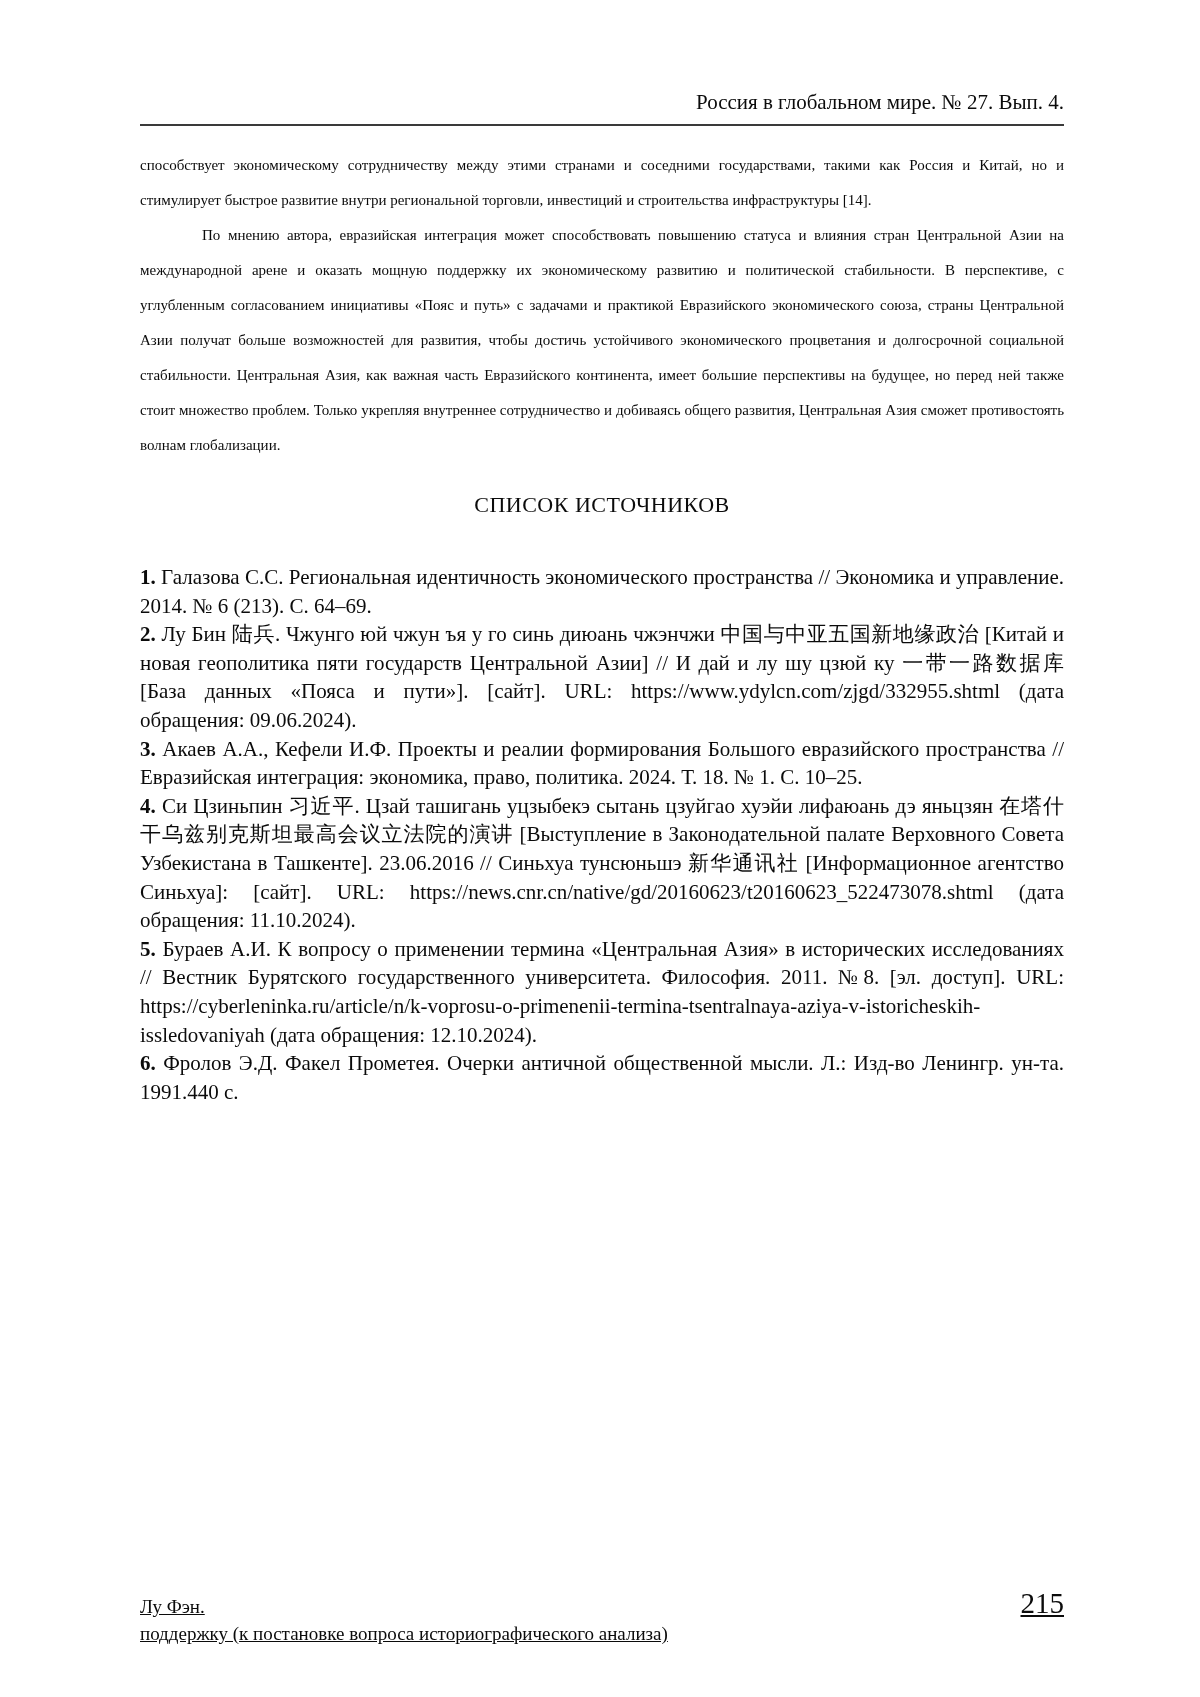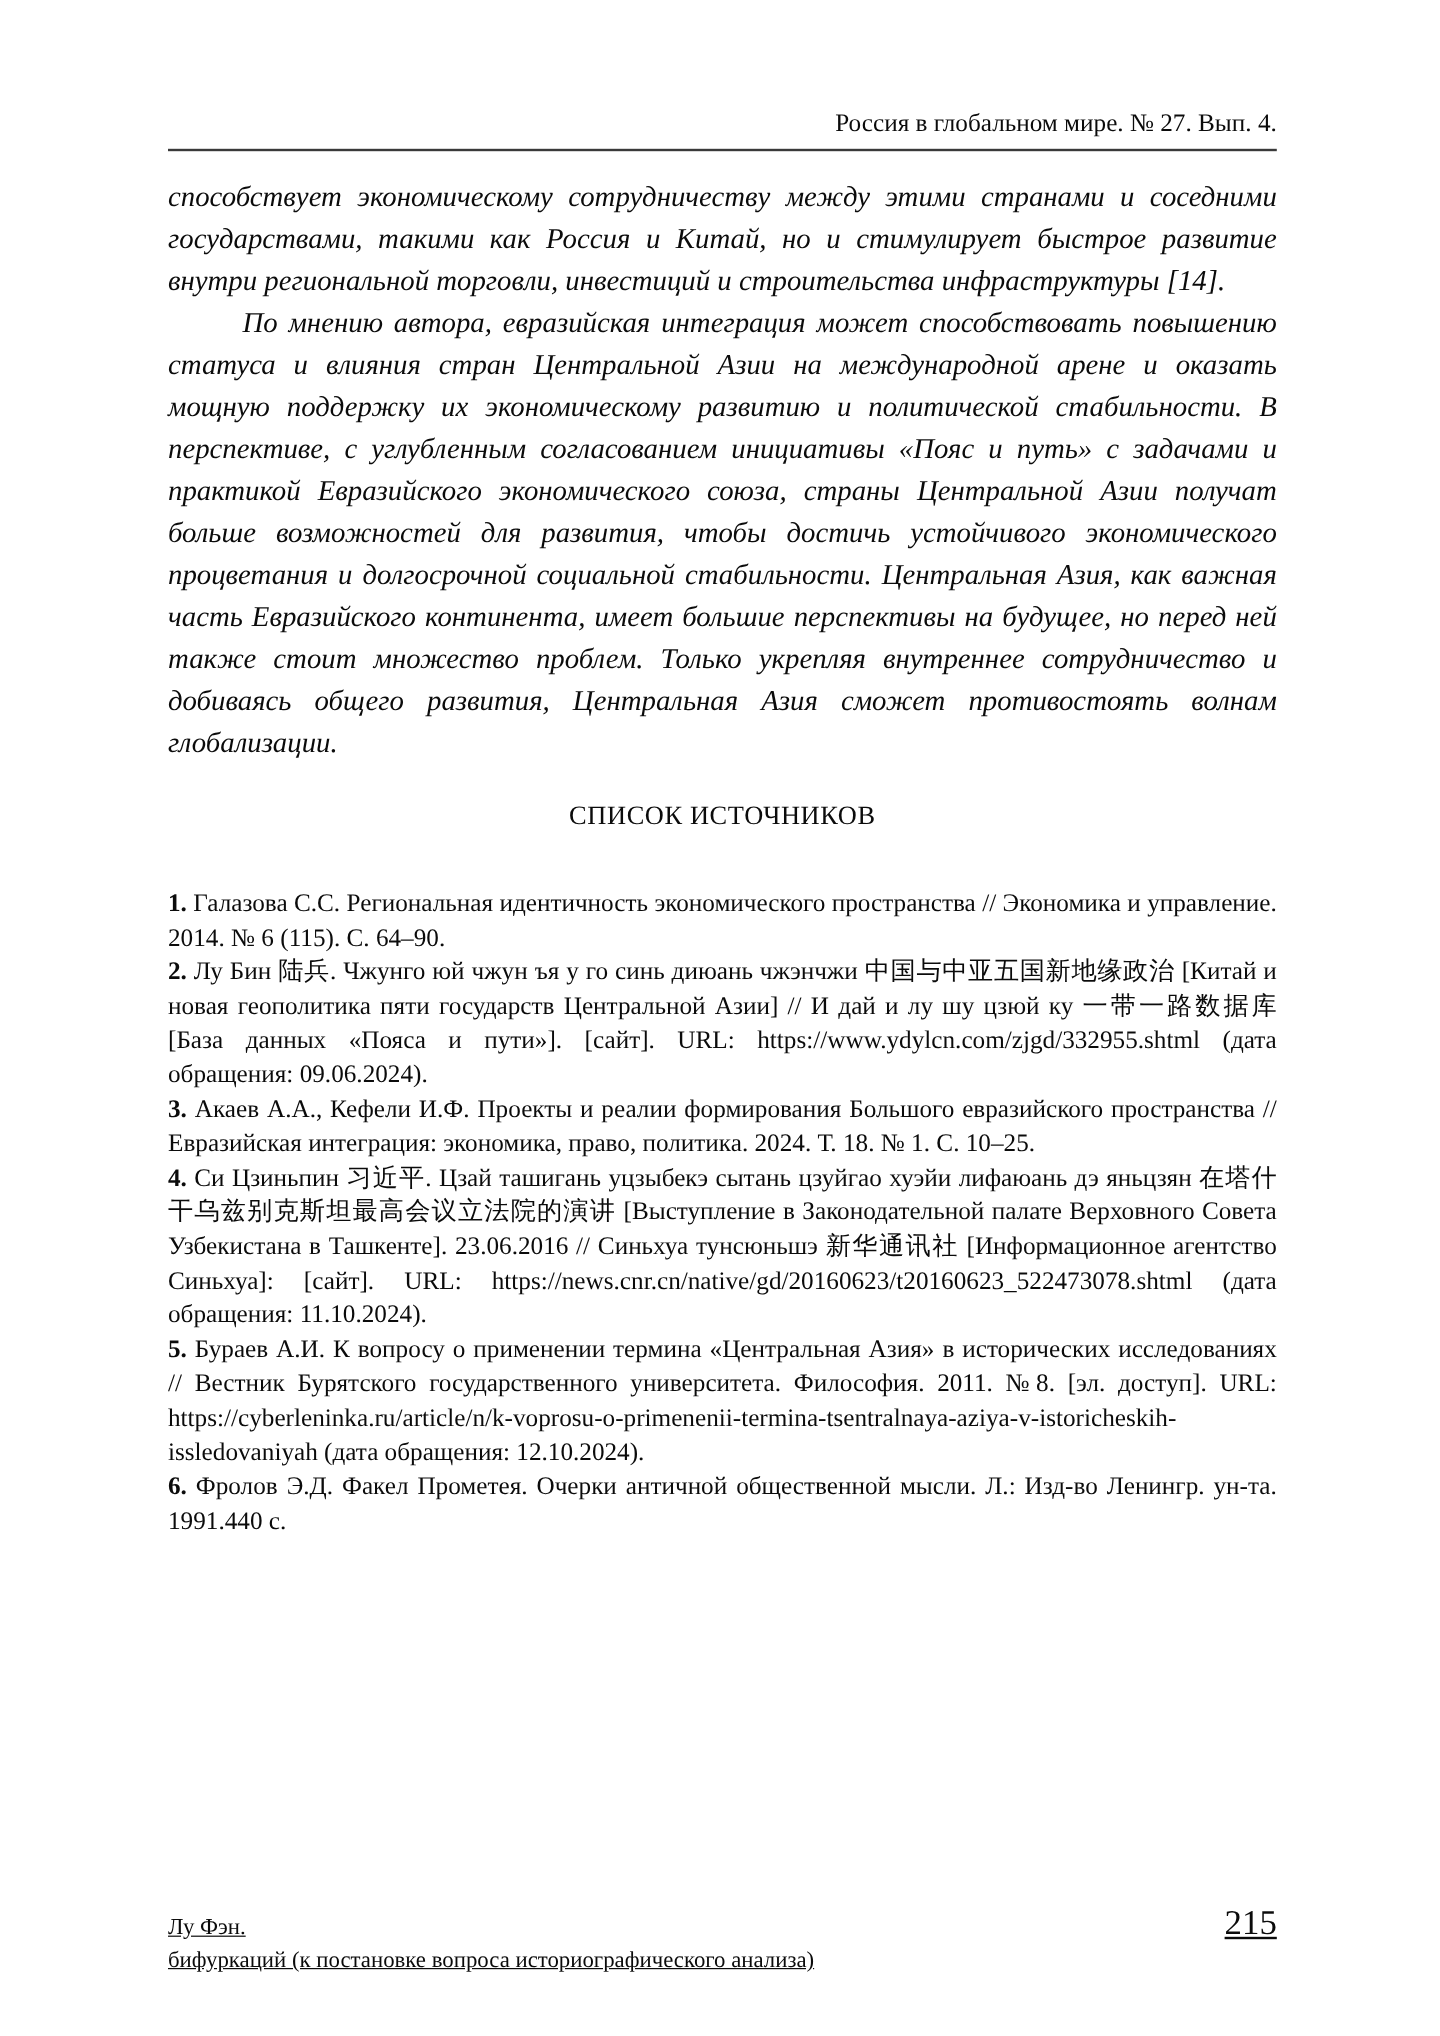--- a/index.html
+++ b/index.html
@@ -33,25 +33,24 @@
     border: none;
     border-top: 2px solid #3a3a3a;
     margin: 8px 0 0 0;
   }
   
   .paragraphs {
     margin-top: 22px;
   }
   .para {
     margin: 0;
-    font-size: 24px;
+    font-size: 15px;
     line-height: 35px;
     text-align: justify;
     text-indent: 0;
-    font-style: italic;
   }
   .para + .para {
     text-indent: 62px;
   }
   
   .sources-heading {
     margin: 28px 0 0 0;
     text-align: center;
     font-size: 22px;
     line-height: 28px;
@@ -107,21 +106,21 @@
 
           <p class="para">способствует экономическому сотрудничеству между этими странами и соседними государствами, такими как Россия и Китай, но и стимулирует быстрое развитие внутри региональной торговли, инвестиций и строительства инфраструктуры [14].</p>
 
           <p class="para">По мнению автора, евразийская интеграция может способствовать повышению статуса и влияния стран Центральной Азии на международной арене и оказать мощную поддержку их экономическому развитию и политической стабильности. В перспективе, с углубленным согласованием инициативы «Пояс и путь» с задачами и практикой Евразийского экономического союза, страны Центральной Азии получат больше возможностей для развития, чтобы достичь устойчивого экономического процветания и долгосрочной социальной стабильности. Центральная Азия, как важная часть Евразийского континента, имеет большие перспективы на будущее, но перед ней также стоит множество проблем. Только укрепляя внутреннее сотрудничество и добиваясь общего развития, Центральная Азия сможет противостоять волнам глобализации.</p>
         </div>
 
       <h2 class="sources-heading">СПИСОК ИСТОЧНИКОВ</h2>
 
       <div class="refs">
 
-          <p class="ref"><b class="ref-num">1.</b> <span>Галазова С.С. Региональная идентичность экономического пространства // Экономика и управление. 2014. № 6 (115). С. 64–90.</span></p>
+          <p class="ref"><b class="ref-num">1.</b> <span>Галазова С.С. Региональная идентичность экономического пространства // Экономика и управление. 2014. № 6 (213). С. 64–69.</span></p>
 
           <p class="ref"><b class="ref-num">2.</b> <span>Лу Бин 陆兵. Чжунго юй чжун ъя у го синь диюань чжэнчжи 中国与中亚五国新地缘政治 [Китай и новая геополитика пяти государств Центральной Азии] // И дай и лу шу цзюй ку 一带一路数据库 [База данных «Пояса и пути»]. [сайт]. URL: https://www.ydylcn.com/zjgd/332955.shtml (дата обращения: 09.06.2024).</span></p>
 
           <p class="ref"><b class="ref-num">3.</b> <span>Акаев А.А., Кефели И.Ф. Проекты и реалии формирования Большого евразийского пространства // Евразийская интеграция: экономика, право, политика. 2024. Т. 18. № 1. С. 10–25.</span></p>
 
           <p class="ref"><b class="ref-num">4.</b> <span>Си Цзиньпин 习近平. Цзай ташигань уцзыбекэ сытань цзуйгао хуэйи лифаюань дэ яньцзян 在塔什干乌兹别克斯坦最高会议立法院的演讲 [Выступление в Законодательной палате Верховного Совета Узбекистана в Ташкенте]. 23.06.2016 // Синьхуа тунсюньшэ 新华通讯社 [Информационное агентство Синьхуа]: [сайт]. URL: https://news.cnr.cn/native/gd/20160623/t20160623_522473078.shtml (дата обращения: 11.10.2024).</span></p>
 
           <p class="ref"><b class="ref-num">5.</b> <span>Бураев А.И. К вопросу о применении термина «Центральная Азия» в исторических исследованиях // Вестник Бурятского государственного университета. Философия. 2011. №8. [эл. доступ]. URL: https://cyberleninka.ru/article/n/k-voprosu-o-primenenii-termina-tsentralnaya-aziya-v-istoricheskih-issledovaniyah (дата обращения: 12.10.2024).</span></p>
 
           <p class="ref"><b class="ref-num">6.</b> <span>Фролов Э.Д. Факел Прометея. Очерки античной общественной мысли. Л.: Изд-во Ленингр. ун-та. 1991.440 с.</span></p>
@@ -129,15 +128,15 @@
         </div>
     </main>
 
   </div>
 
   <footer class="page-footer">
     <div class="footer-row">
       <span>Лу Фэн.</span>
       <span class="page-num">215</span>
     </div>
-    <div>бифуркаций (к постановке вопроса историографического анализа)</div>
+    <div>поддержку (к постановке вопроса историографического анализа)</div>
   </footer>
 </div>
 
 </body></html>

